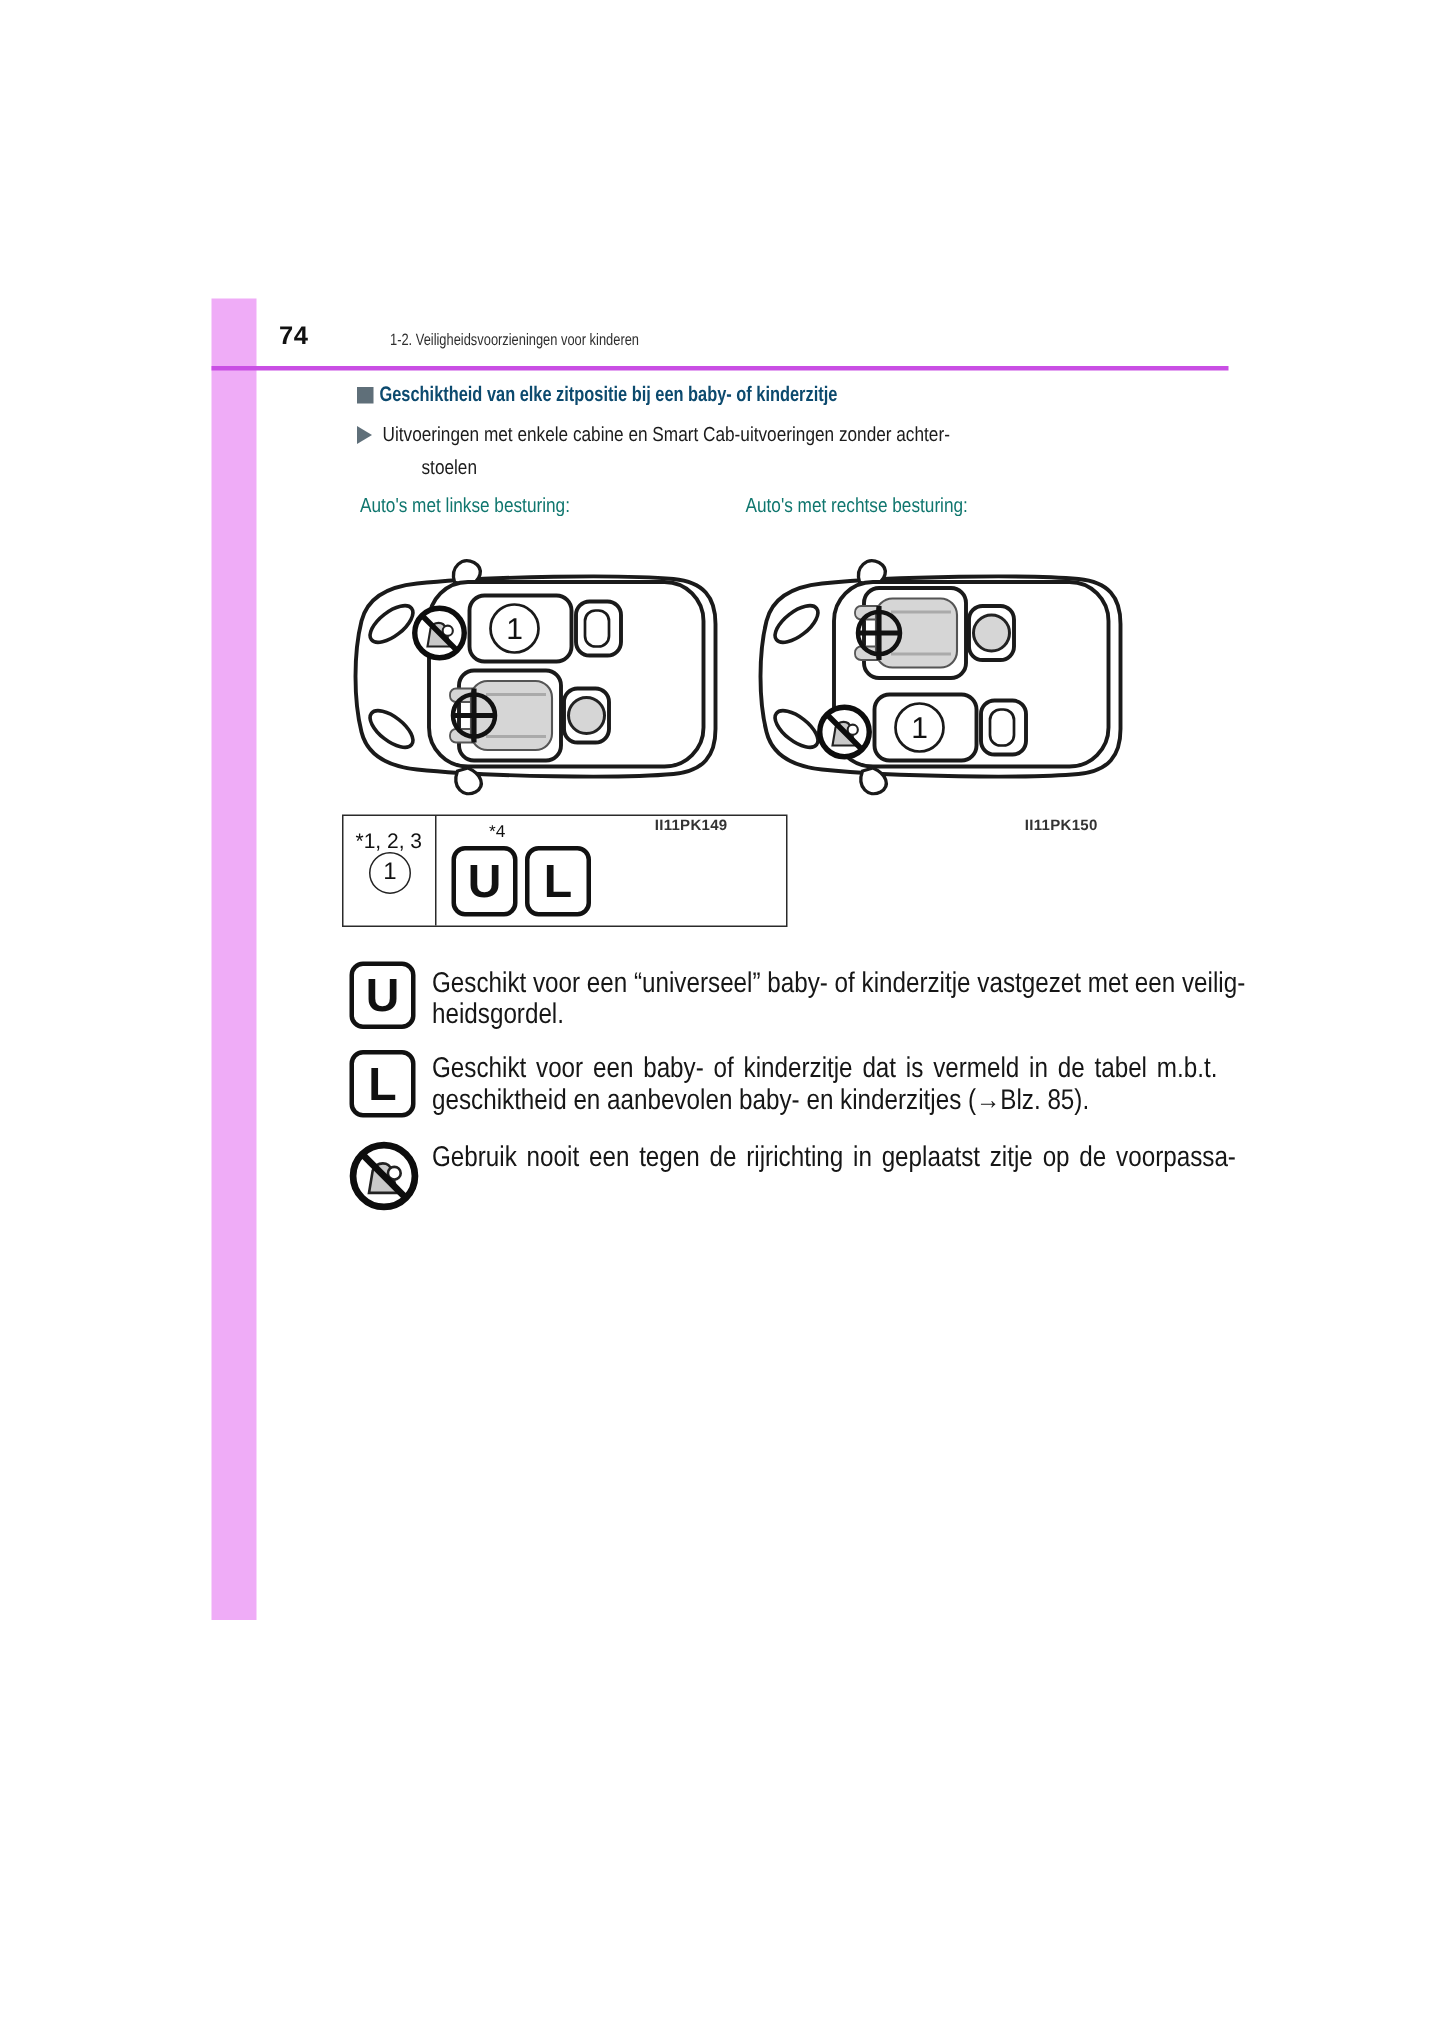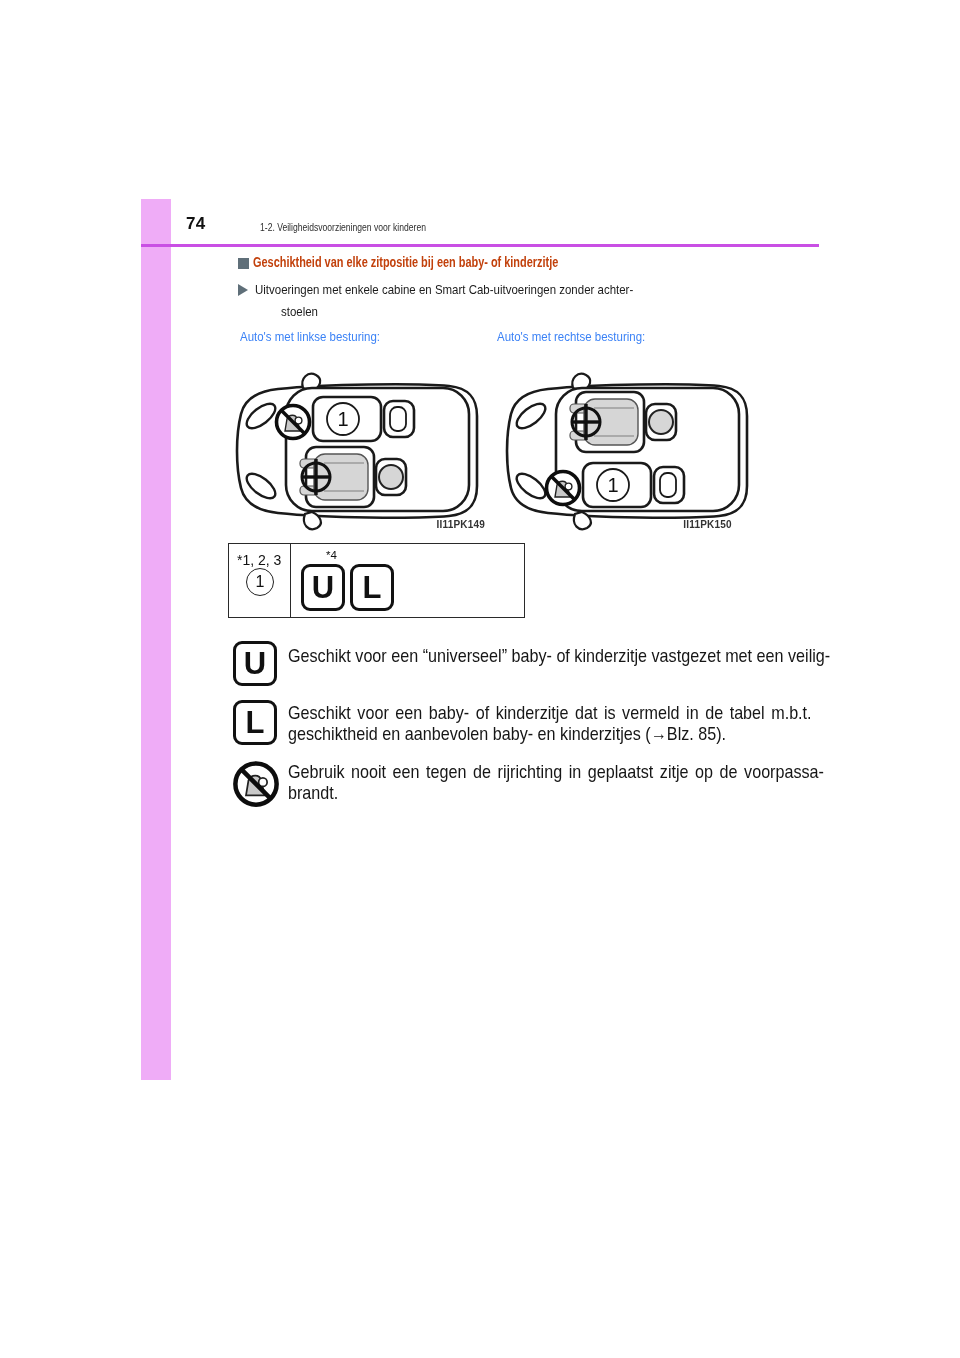--- a/index.html
+++ b/index.html
@@ -11,33 +11,33 @@
   
   .side-bar{left:141px;top:199px;width:30px;height:959px;background:#efacf7;}
   .h-rule{left:141px;top:244px;width:678px;height:3px;background:#c94fe4;}
 
   .pagenum{left:186px;top:214px;font-size:17px;font-weight:bold;color:#111;letter-spacing:.3px;}
   .chapter{left:260px;top:221px;font-size:11px;color:#2e2e2e;text-align:right;}
 
   .nrw{display:inline-block;transform:scaleX(0.85);transform-origin:0 50%;white-space:nowrap;}
   .nrw78{display:inline-block;transform:scaleX(0.78);transform-origin:0 50%;white-space:nowrap;}
 
-  .sec-title{left:253px;top:254px;font-size:14px;font-weight:bold;color:#c2410c;}
+  .sec-title{left:253px;top:254px;font-size:14px;font-weight:bold;color:#0c4a6e;}
   .sq-bullet{left:238px;top:258px;width:11px;height:11px;background:#5f6f79;}
   .tri-bullet{left:238px;top:284px;width:0;height:0;border-left:10px solid #5f6f79;
               border-top:6px solid transparent;border-bottom:6px solid transparent;}
   .variant1{left:255px;top:282px;font-size:13.5px;}
   .variant2{left:281px;top:304px;font-size:13.5px;}
 
-  .diag-label{top:329px;font-size:13.5px;color:#3b82f6;}
+  .diag-label{top:329px;font-size:13.5px;color:#0f766e;}
   .diag-label.l{left:240px;} .diag-label.r{left:497px;}
 
   .carfig{top:362px;width:256px;height:172px;}
   .carfig.l{left:228px;} .carfig.r{left:498px;}
-  .img-code{top:519px;font-size:10px;font-weight:bold;color:#333;letter-spacing:.2px;}
+  .img-code{top:545px;font-size:10px;font-weight:bold;color:#333;letter-spacing:.2px;}
   .img-code.l{left:400px;width:85px;text-align:right;}
   .img-code.r{left:665px;width:85px;text-align:center;}
 
   
   .legend{left:228px;top:543px;width:297px;height:75px;border:1.6px solid #2a2a2a;box-sizing:border-box;}
   .legend-cell1{position:absolute;left:0;top:0;width:62px;height:100%;border-right:1.6px solid #2a2a2a;box-sizing:border-box;text-align:center;}
   .legend-note1{position:absolute;left:8px;top:8px;font-size:14px;color:#111;}
   .legend-circle{position:absolute;left:17px;top:24px;width:26px;height:26px;border:1.8px solid #222;border-radius:50%;
                  font-size:16px;line-height:26px;text-align:center;color:#111;background:#fff;}
   .legend-note2{position:absolute;left:97px;top:5px;font-size:11.5px;color:#111;}
@@ -152,30 +152,30 @@
       <div class="legend-circle">1</div>
     </div>
     <div class="legend-note2">*4</div>
     <div class="sym-box legend-u">U</div>
     <div class="sym-box legend-l">L</div>
   </div>
 
   <div class="abs sym-box def-icon" style="top:641px;">U</div>
   <div class="abs def-text" style="top:645px;">
     <div class="def-line"><span class="nrw">Geschikt voor een “universeel” baby- of kinderzitje vastgezet met een veilig-</span></div>
+    <div class="def-line"><span class="nrw">heidsgordel.</span></div>
   </div>
 
   <div class="abs sym-box def-icon" style="top:700px;">L</div>
   <div class="abs def-text" style="top:702px;">
     <div class="def-line"><span class="nrw ws">Geschikt voor een baby- of kinderzitje dat is vermeld in de tabel m.b.t.</span></div>
     <div class="def-line"><span class="nrw">geschiktheid en aanbevolen baby- en kinderzitjes (→Blz. 85).</span></div>
   </div>
 
   <svg class="abs nosign-row" viewBox="-20 -20 40 40">
     <use href="#nosign"></use>
   </svg>
   <div class="abs def-text" style="top:761px;">
     <div class="def-line"><span class="nrw ws">Gebruik nooit een tegen de rijrichting in geplaatst zitje op de voorpassa-</span></div>
-    <div class="def-line"><span class="nrw">brandt.</span></div>
   </div>
 
   <div class="abs watermark">carmanualsonline.voor</div>
 </div>
 
 </body></html>

